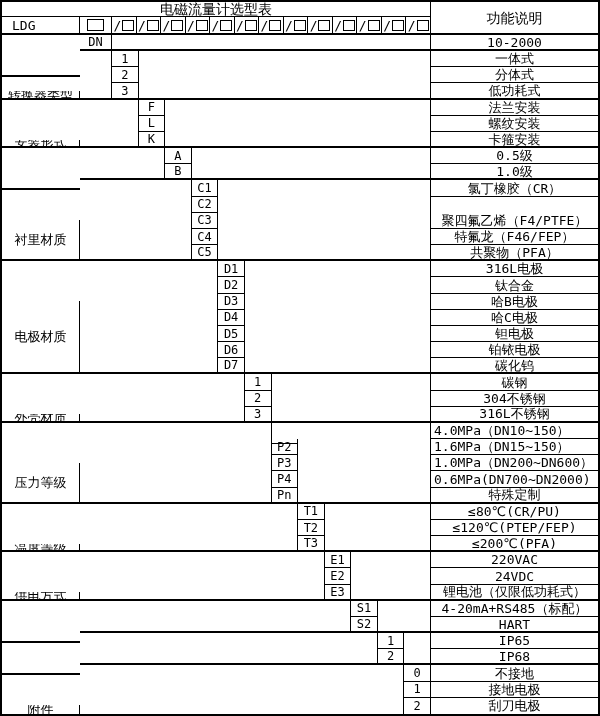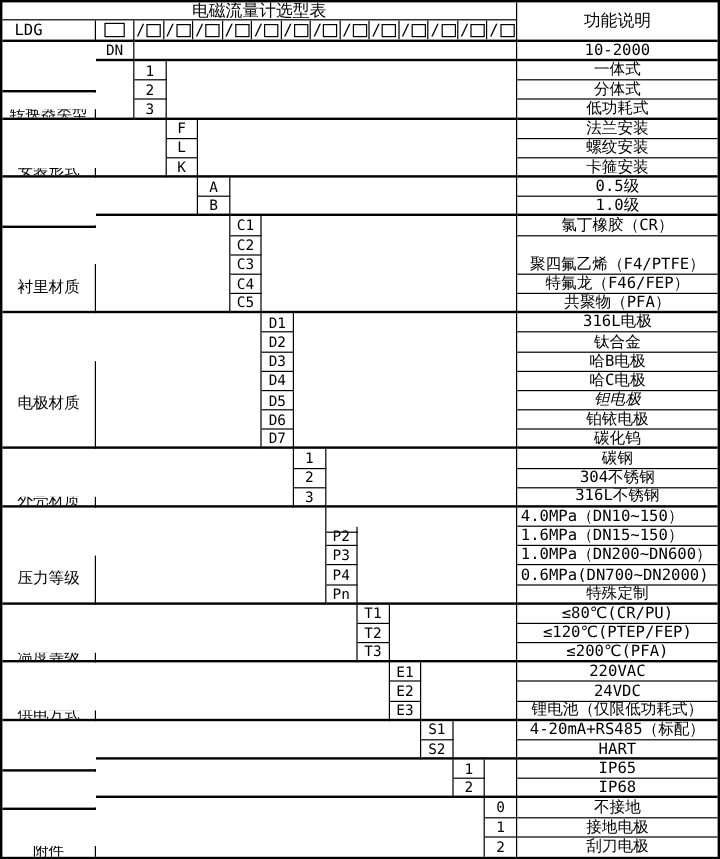--- a/index.html
+++ b/index.html
@@ -140,21 +140,21 @@
     <div class="cell br bb2" style="grid-area: 17 / 2 / span 7 / 7;"></div>
     <div class="cell br code bb1" style="grid-area: 17 / 7;">D1</div>
     <div class="cell desc bb1" style="grid-area: 17 / 15;">316L电极</div>
     <div class="cell br code bb1" style="grid-area: 18 / 7;">D2</div>
     <div class="cell desc bb1" style="grid-area: 18 / 15;">钛合金</div>
     <div class="cell br code bb1" style="grid-area: 19 / 7;">D3</div>
     <div class="cell desc bb1" style="grid-area: 19 / 15;">哈B电极</div>
     <div class="cell br code bb1" style="grid-area: 20 / 7;">D4</div>
     <div class="cell desc bb1" style="grid-area: 20 / 15;">哈C电极</div>
     <div class="cell br code bb1" style="grid-area: 21 / 7;">D5</div>
-    <div class="cell desc bb1" style="grid-area: 21 / 15; font-style: italic;">钽电极</div>
+    <div class="cell desc bb1" style="grid-area: 21 / 15;">钽电极</div>
     <div class="cell br code bb1" style="grid-area: 22 / 7;">D6</div>
     <div class="cell desc bb1" style="grid-area: 22 / 15;">铂铱电极</div>
     <div class="cell br code bb2" style="grid-area: 23 / 7;">D7</div>
     <div class="cell desc bb2" style="grid-area: 23 / 15;">碳化钨</div>
     <div class="cell br bb2" style="grid-area: 17 / 8 / span 7 / 15;"></div>
     <div class="cell br label bb2" style="grid-area: 24 / 1 / span 3;">外壳材质</div>
     <div class="cell br bb2" style="grid-area: 24 / 2 / span 3 / 8;"></div>
     <div class="cell br code bb1" style="grid-area: 24 / 8;">1</div>
     <div class="cell desc bb1" style="grid-area: 24 / 15;">碳钢</div>
     <div class="cell br code bb1" style="grid-area: 25 / 8;">2</div>

